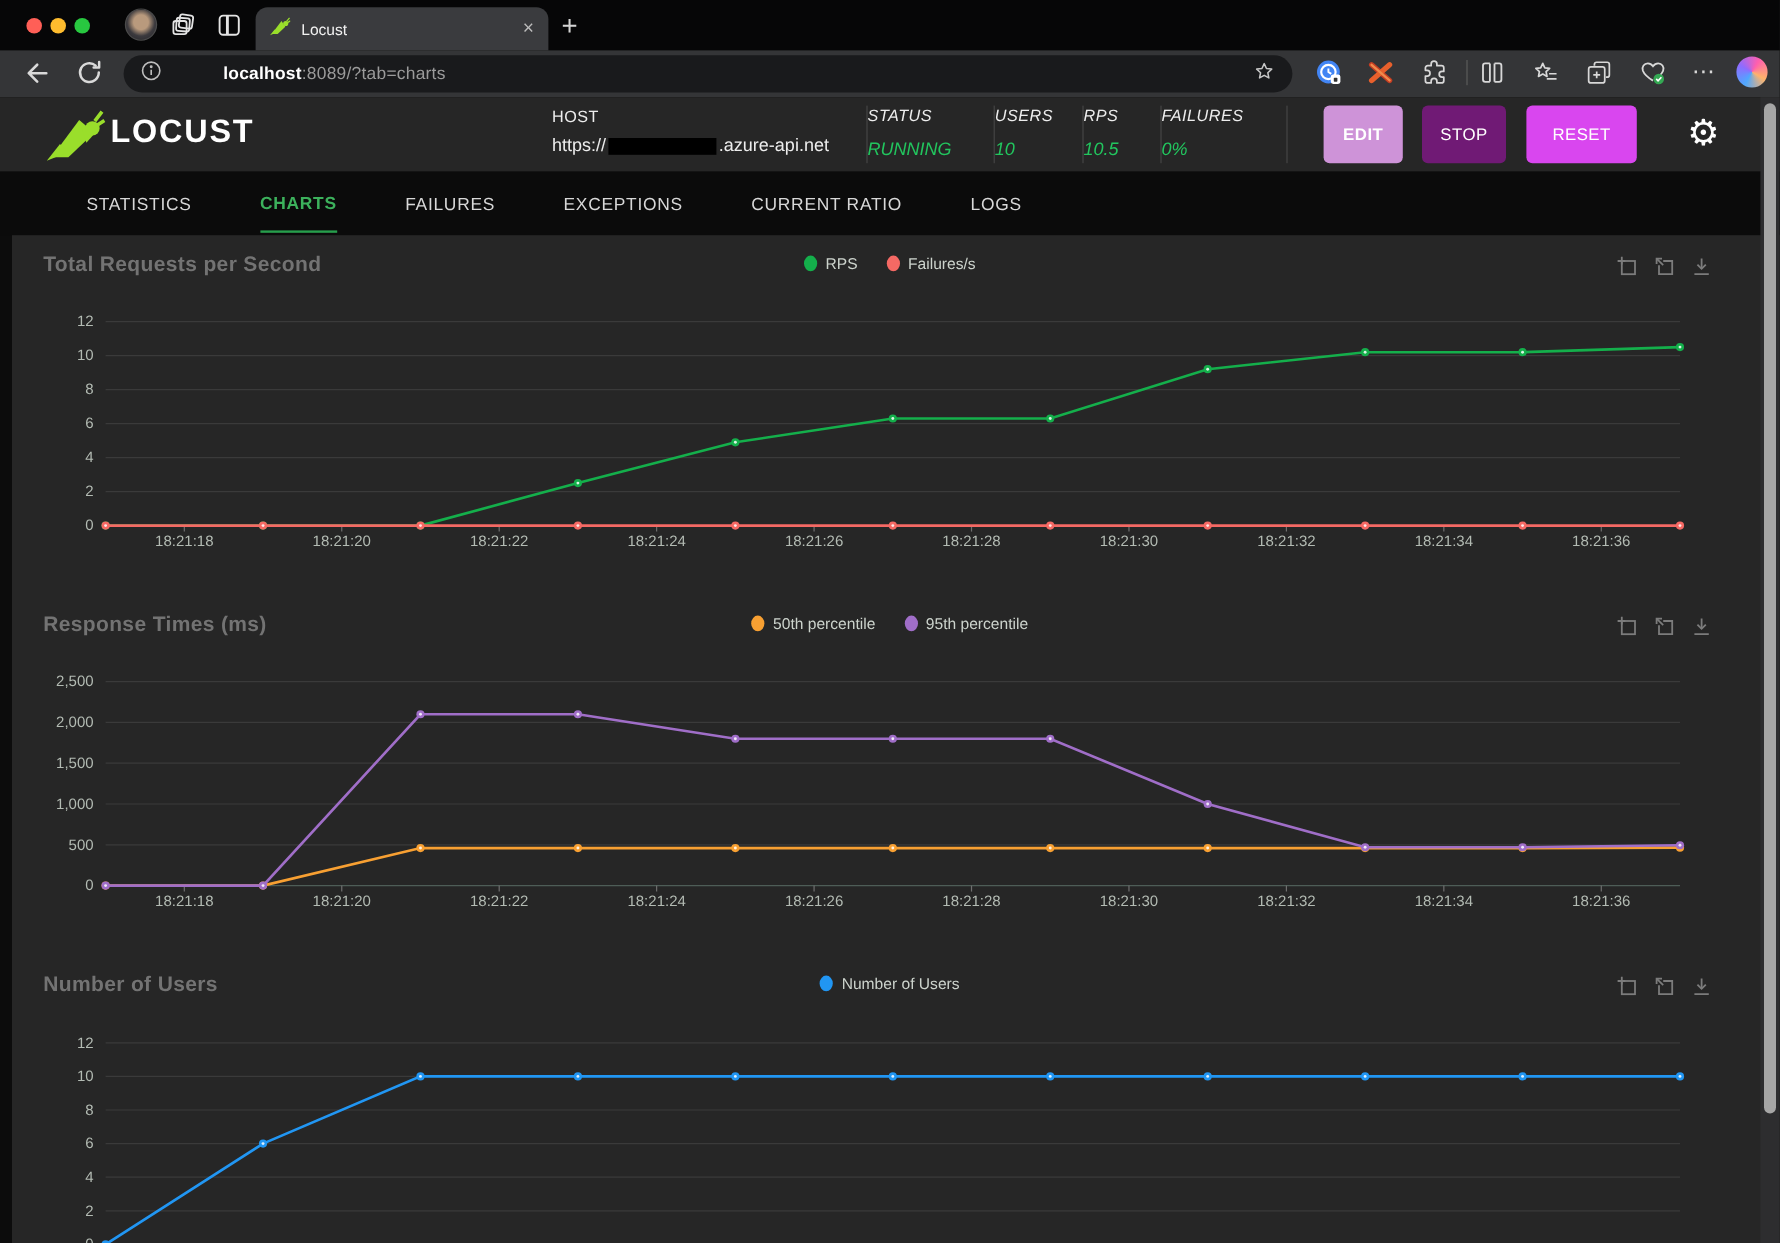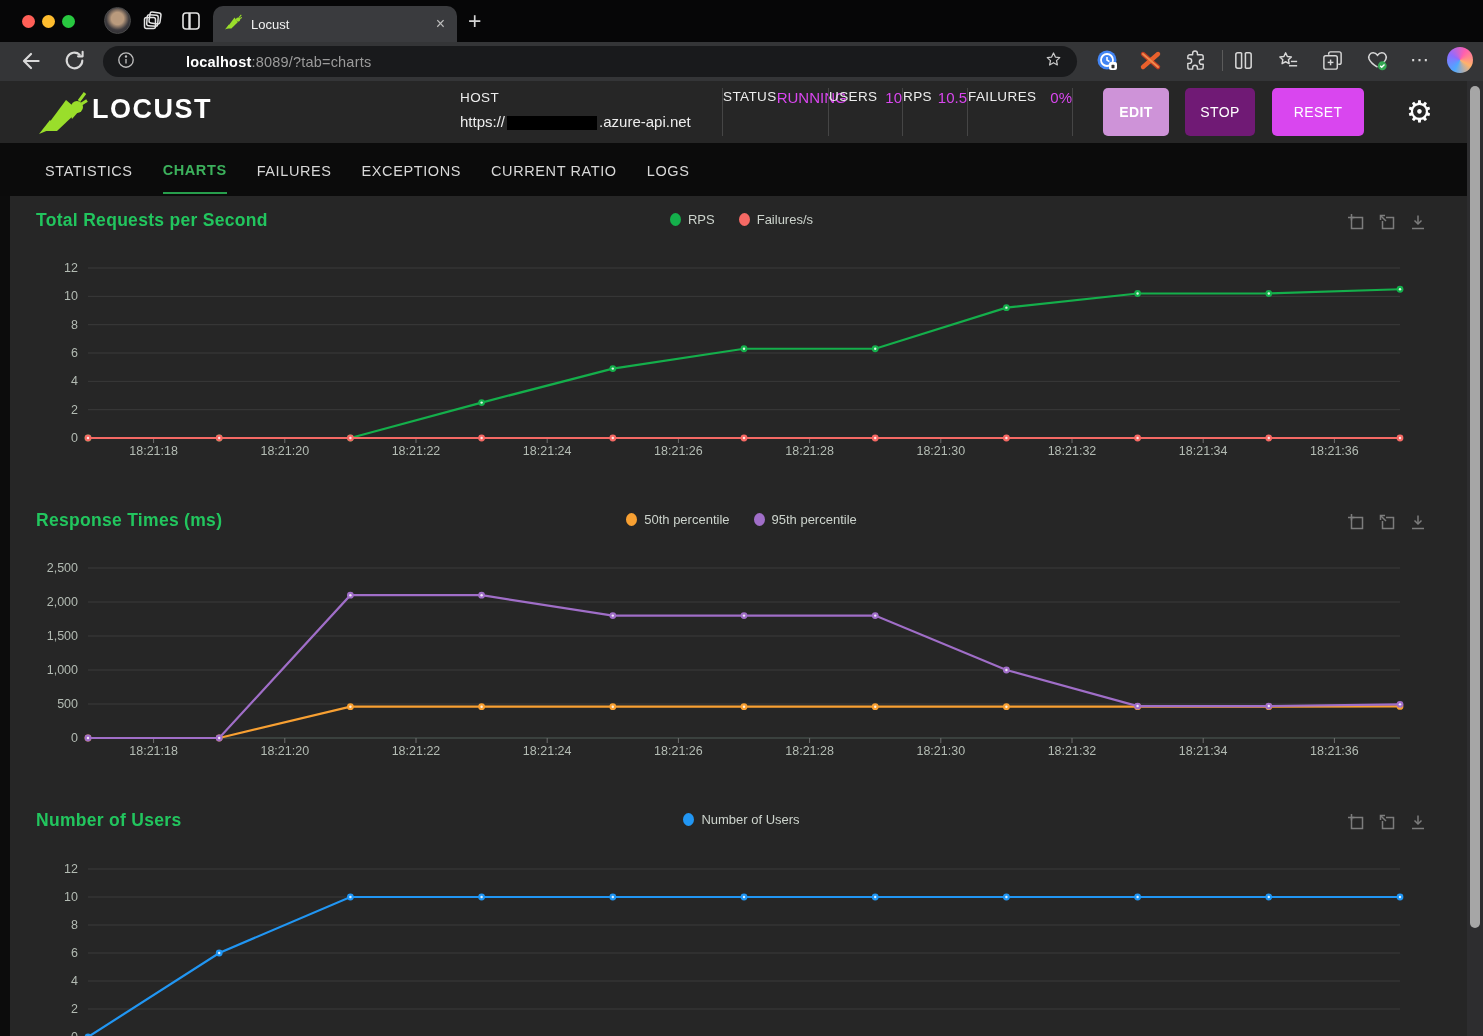--- a/index.html
+++ b/index.html
@@ -36,36 +36,36 @@
   .copilot { left:1447px; top:47px; width:26px; height:26px; border-radius:50%;
              background:conic-gradient(from 210deg,#4fa8ff,#8f6bff,#ff5fae,#ffb36b,#4fa8ff); }
 
   
   .lheader { left:0; top:81px; width:1483px; height:62px; background:#262626; }
   .brand { left:92px; top:94px; color:#ffffff; font-size:27px; font-weight:800; letter-spacing:1.5px; }
   .hostlbl { left:460px; top:90px; color:#ededed; font-size:13.5px; letter-spacing:.4px; }
   .hostval { left:460px; top:113px; color:#ededed; font-size:15px; }
   .redact { display:inline-block; width:90px; height:14px; background:#000; vertical-align:middle; margin:0 2px; }
   .statcol { top:88px; height:48px; border-left:1px solid #454545; text-align:left;
-             display:flex; flex-direction:row; justify-content:space-between; padding:1px 0 3px; }
+             display:flex; flex-direction:column; justify-content:space-between; padding:1px 0 3px;font-style:italic; }
   .statcol .lab { color:#ededed; font-size:13.5px; letter-spacing:.4px; }
-  .statcol .val { color:#d946ef; font-size:15px; }
+  .statcol .val { color:#22c55e; font-size:15px; }
   .hbtn { top:88px; height:48px; border:none; border-radius:5px; color:#fff; font-size:14px;
           font-family:inherit; letter-spacing:.4px; cursor:pointer; }
   .gear { left:1406px; top:94px; color:#ffffff; font-size:30px; font-family:"DejaVu Sans",sans-serif; }
 
   
   .navbar { left:0; top:143px; width:1483px; height:53px; background:#0b0b0b;
             display:flex; align-items:center; padding-left:45px; gap:30px; }
-  .ltab { color:#d8d8d8; font-size:14.5px; letter-spacing:.6px; padding:16px 0 14px; }
+  .ltab { color:#d8d8d8; font-size:14.5px; letter-spacing:.6px; padding:16px 0 14px;margin-left:27px; }
   .ltab.active { color:#3cb15c; border-bottom:2px solid #279e4c;font-weight:bold; }
 
   
   .panel { left:10px; top:196px; width:1473px; height:840px; background:#262626; }
-  .chart-title { left:36px; color:#22c55e; font-size:17.5px; font-weight:700; letter-spacing:.3px; }
+  .chart-title { left:36px; color:#737373; font-size:17.5px; font-weight:700; letter-spacing:.3px; }
   .legend { left:0; top:0; width:1483px; display:flex; justify-content:center; gap:24px; pointer-events:none; }
   .lg-item { display:flex; align-items:center; gap:7px; pointer-events:auto; }
   .lg-dot { width:11px; height:13px; border-radius:50%; display:inline-block; }
   .lg-label { color:#ccd3cc; font-size:13px; }
   .toolbox { right:56px; display:flex; gap:13px; }
   .tbicon svg { display:block; }
   svg.chart { left:0; }
 
   
   .sb-track { left:1467px; top:81px; width:16px; height:955px; background:#2d2d2f; }

